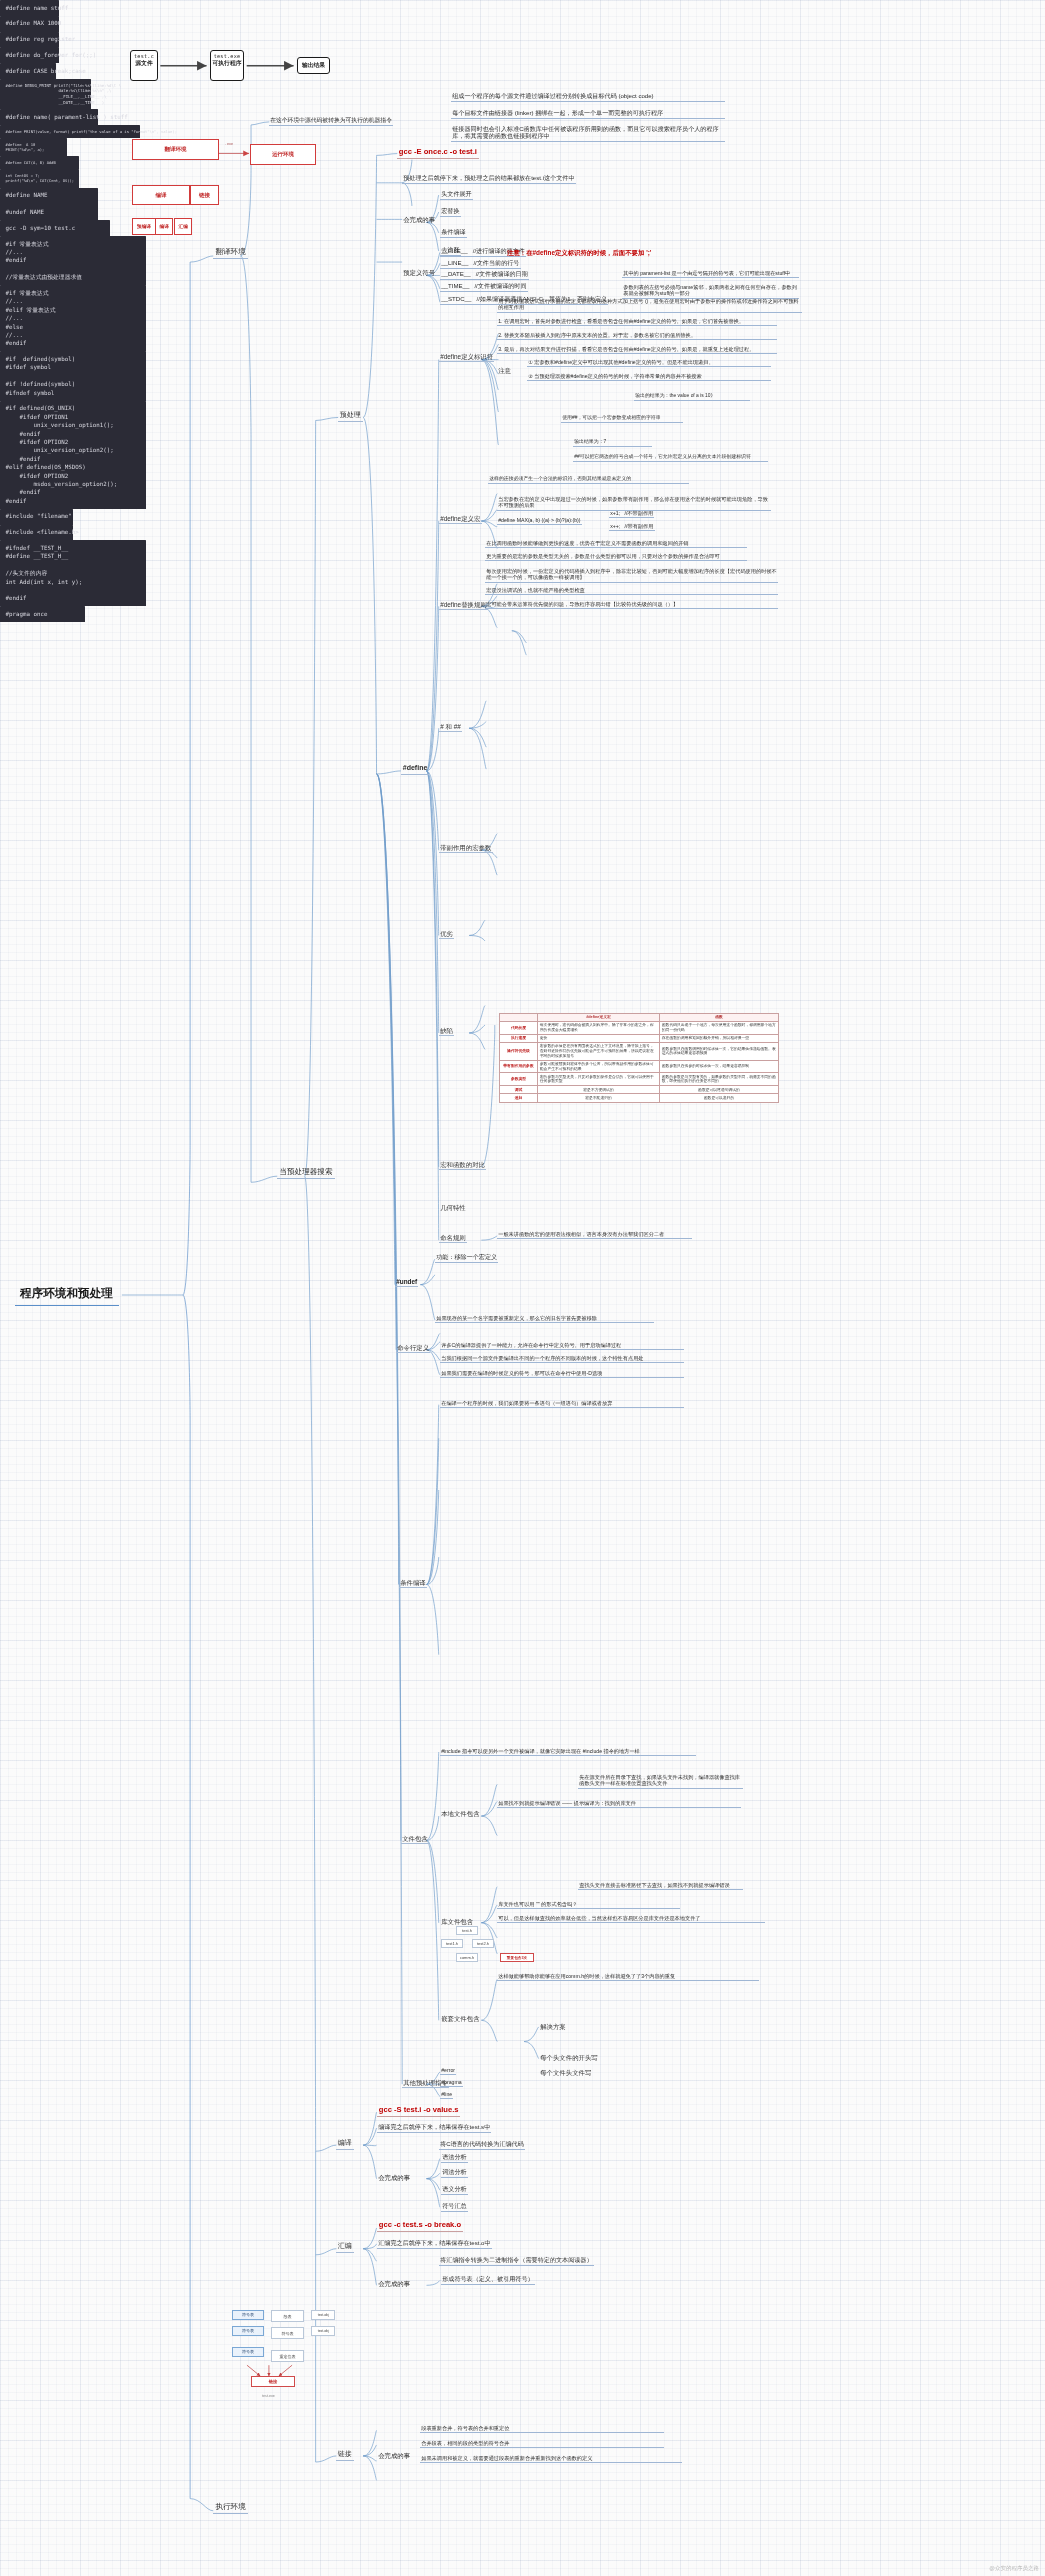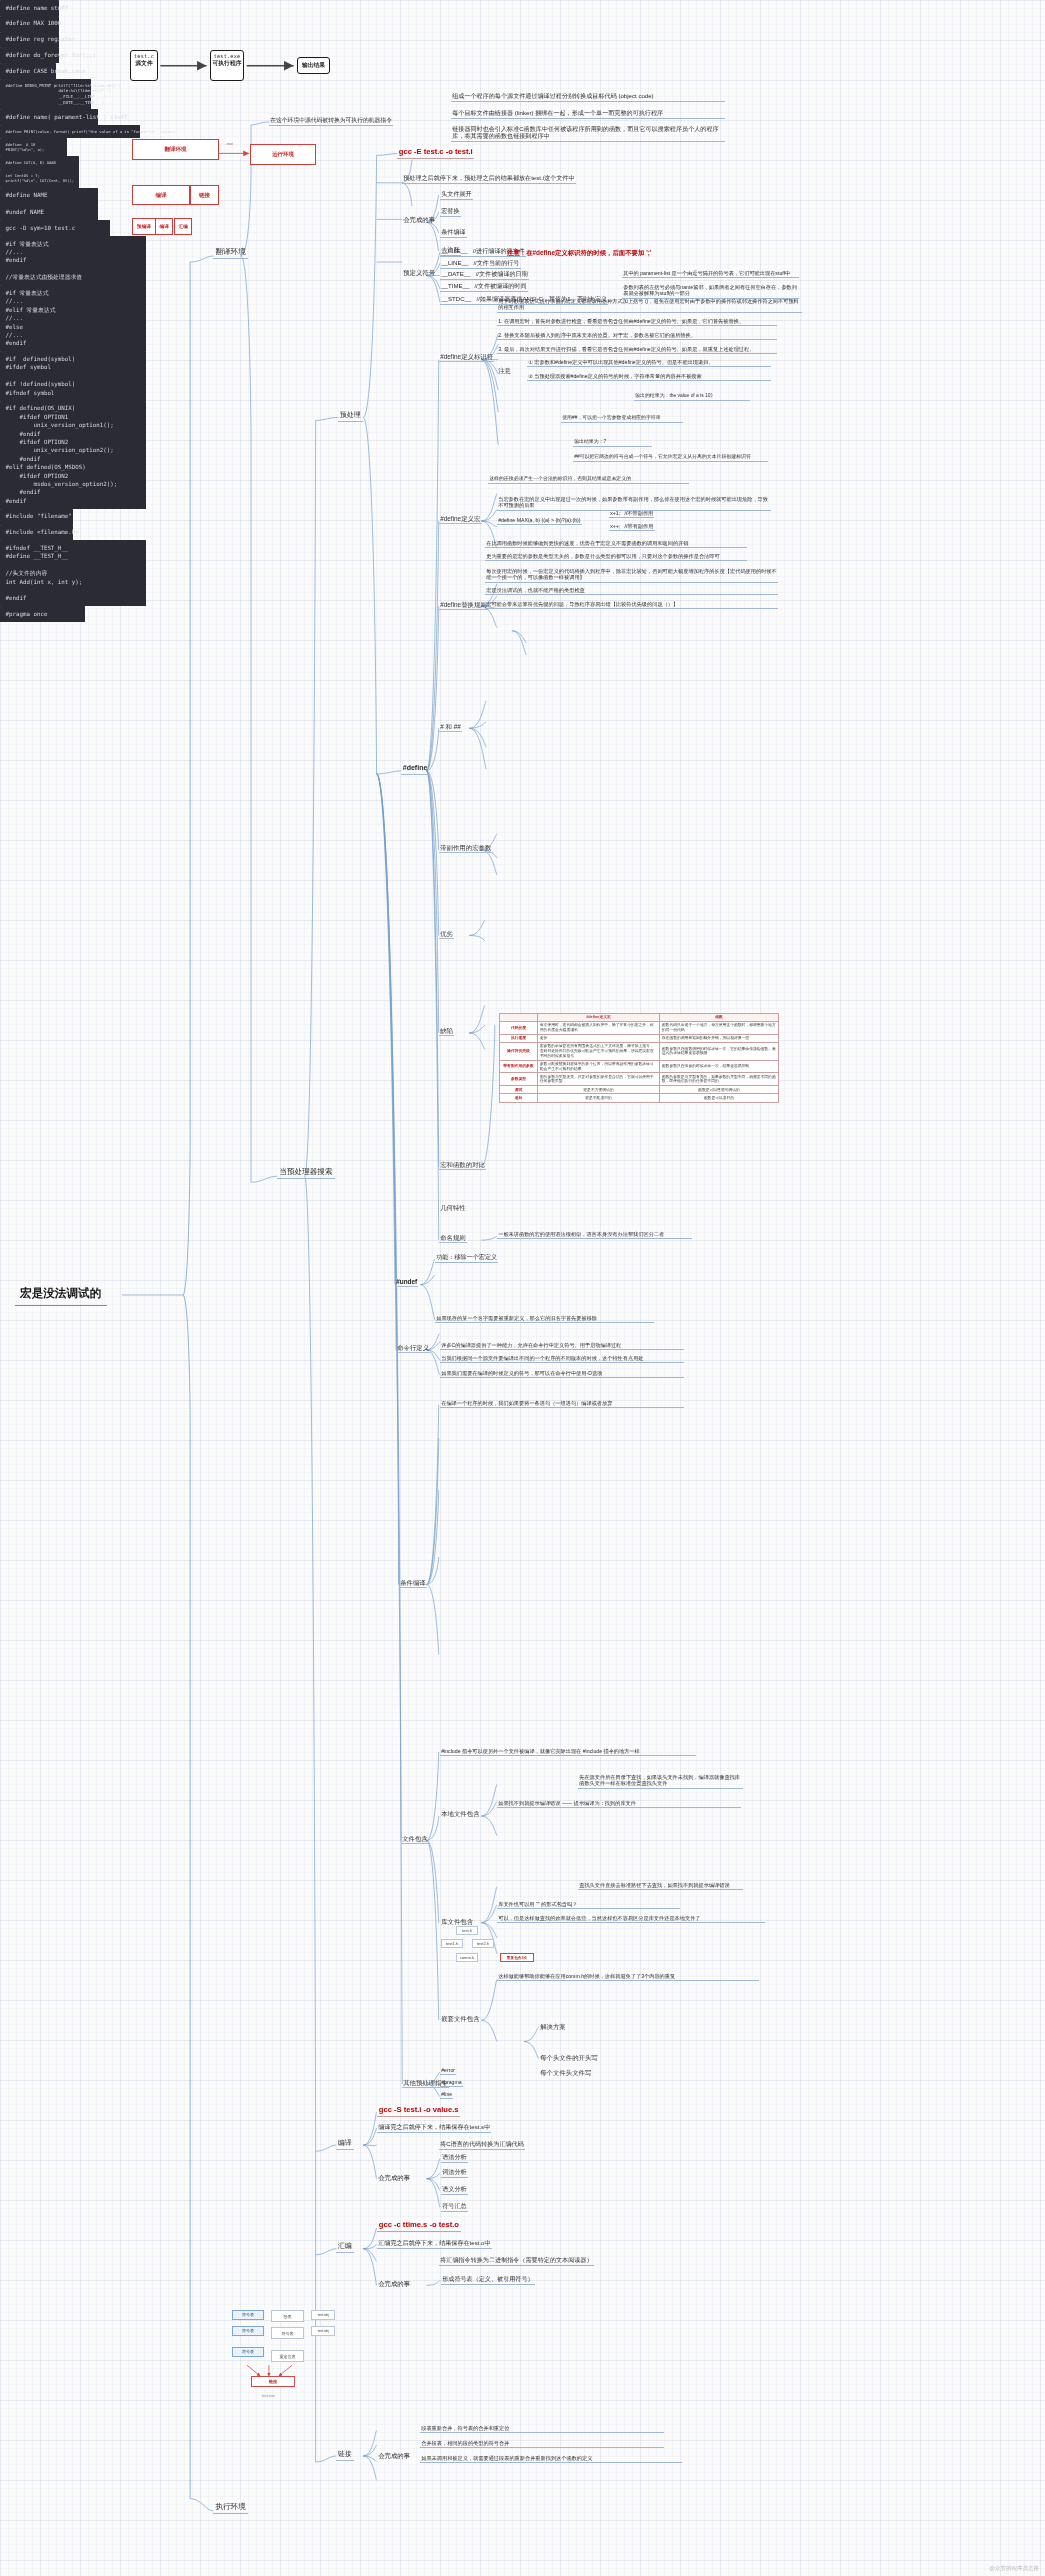--- a/index.html
+++ b/index.html
@@ -273,33 +273,33 @@
 <div class="red-box" style="left:132px;top:185px;width:58px;height:20px;">编译</div>
 <div class="red-box" style="left:190px;top:185px;width:29px;height:20px;">链接</div>
 <div class="red-box" style="left:132px;top:218px;width:24px;height:17px;font-size:4.6px;">预编译</div>
 <div class="red-box" style="left:155px;top:218px;width:18.3px;height:17px;font-size:4.6px;">编译</div>
 <div class="red-box" style="left:174px;top:218px;width:18.3px;height:17px;font-size:4.6px;">汇编</div>
 <svg style="position:absolute;left:216px;top:140px;width:43px;height:24.4px;z-index:2;" viewBox="0 0 70 40" width="43" height="24.4">
   <line x1="4" y1="22" x2="54" y2="22" stroke="#c76a6a" stroke-width="1.6" marker-end="url(#ahr)"></line>
 </svg>
 <div class="node" style="left:225px;top:142px;font-size:3.7px;color:#a55;">. exe</div>
 
-<div class="node title-node" style="left:15.2px;top:1283px;">宏是没法调试的</div>
+<div class="node title-node" style="left:15.2px;top:1283px;">程序环境和预处理</div>
 
 <div class="node l2" style="left:213px;top:246px;">翻译环境</div>
 <div class="node l2" style="left:277px;top:1166px;">当预处理器搜索</div>
 <div class="node l2" style="left:213px;top:2501px;">执行环境</div>
 
 <div class="node txt" style="left:269px;top:116px;font-size:5.8px;">在这个环境中源代码被转换为可执行的机器指令</div>
 <div class="node txt wrap" style="left:451px;top:91px;width:274px;font-size:6.1px;">组成一个程序的每个源文件通过编译过程分别转换成目标代码 (object code)</div>
 <div class="node txt wrap" style="left:451px;top:108px;width:274px;font-size:6.1px;">每个目标文件由链接器 (linker) 捆绑在一起，形成一个单一而完整的可执行程序</div>
 <div class="node txt wrap" style="left:451px;top:124px;width:274px;font-size:6.1px;">链接器同时也会引入标准C函数库中任何被该程序所用到的函数，而且它可以搜索程序员个人的程序库，将其需要的函数也链接到程序中</div>
 
 <div class="node l3" style="left:338px;top:410px;">预处理</div>
-<div class="node red-cmd" style="left:397px;top:146px;">gcc -E test.c -o test.i</div>
+<div class="node red-cmd" style="left:397px;top:146px;">gcc -E once.c -o test.i</div>
 <div class="node txt" style="left:402px;top:173px;">预处理之后就停下来，预处理之后的结果都放在test.i这个文件中</div>
 <div class="node lbl" style="left:402px;top:215px;">会完成的事</div>
 <div class="node txt" style="left:440px;top:189px;">头文件展开</div>
 <div class="node txt" style="left:440px;top:206px;">宏替换</div>
 <div class="node txt" style="left:440px;top:227px;">条件编译</div>
 <div class="node txt" style="left:440px;top:245px;">去注释</div>
 
 <div class="node lbl" style="left:402px;top:268px;">预定义符号</div>
 <div class="node txt" style="left:440px;top:246px;"><span>__FILE__</span>&nbsp;&nbsp;&nbsp;<span>//进行编译的源文件</span></div>
 <div class="node txt" style="left:440px;top:258px;"><span>__LINE__</span>&nbsp;&nbsp;&nbsp;<span>//文件当前的行号</span></div>
@@ -498,21 +498,21 @@
 <div class="node red-cmd" style="left:377px;top:2104px;">gcc -S test.i -o value.s</div>
 <div class="node txt" style="left:377px;top:2122px;">编译完之后就停下来，结果保存在test.s中</div>
 <div class="node txt" style="left:439px;top:2139px;">将C语言的代码转换为汇编代码</div>
 <div class="node lbl" style="left:377px;top:2173px;">会完成的事</div>
 <div class="node txt" style="left:441px;top:2152px;">语法分析</div>
 <div class="node txt" style="left:441px;top:2167px;">词法分析</div>
 <div class="node txt" style="left:441px;top:2184px;">语义分析</div>
 <div class="node txt" style="left:441px;top:2201px;">符号汇总</div>
 
 <div class="node l3" style="left:336px;top:2241px;">汇编</div>
-<div class="node red-cmd" style="left:377px;top:2219px;">gcc -c ttime.s -o test.o</div>
+<div class="node red-cmd" style="left:377px;top:2219px;">gcc -c test.s -o break.o</div>
 <div class="node txt" style="left:377px;top:2238px;">汇编完之后就停下来，结果保存在test.o中</div>
 <div class="node txt" style="left:439px;top:2255px;">将汇编指令转换为二进制指令（需要特定的文本阅读器）</div>
 <div class="node lbl" style="left:377px;top:2279px;">会完成的事</div>
 <div class="node txt" style="left:441px;top:2274px;">形成符号表（定义、被引用符号）</div>
 
 <div class="sym" style="left:232px;top:2310px;width:32px;height:9.8px;">符号表</div>
 <div class="sym" style="left:232px;top:2326px;width:32px;height:9.8px;">符号表</div>
 <div class="sym" style="left:232px;top:2347px;width:32px;height:9.8px;">符号表</div>
 <div class="sym plain" style="left:271px;top:2310px;width:33px;height:12.2px;">段表</div>
 <div class="sym plain" style="left:271px;top:2327px;width:33px;height:12.2px;">符号表</div>

